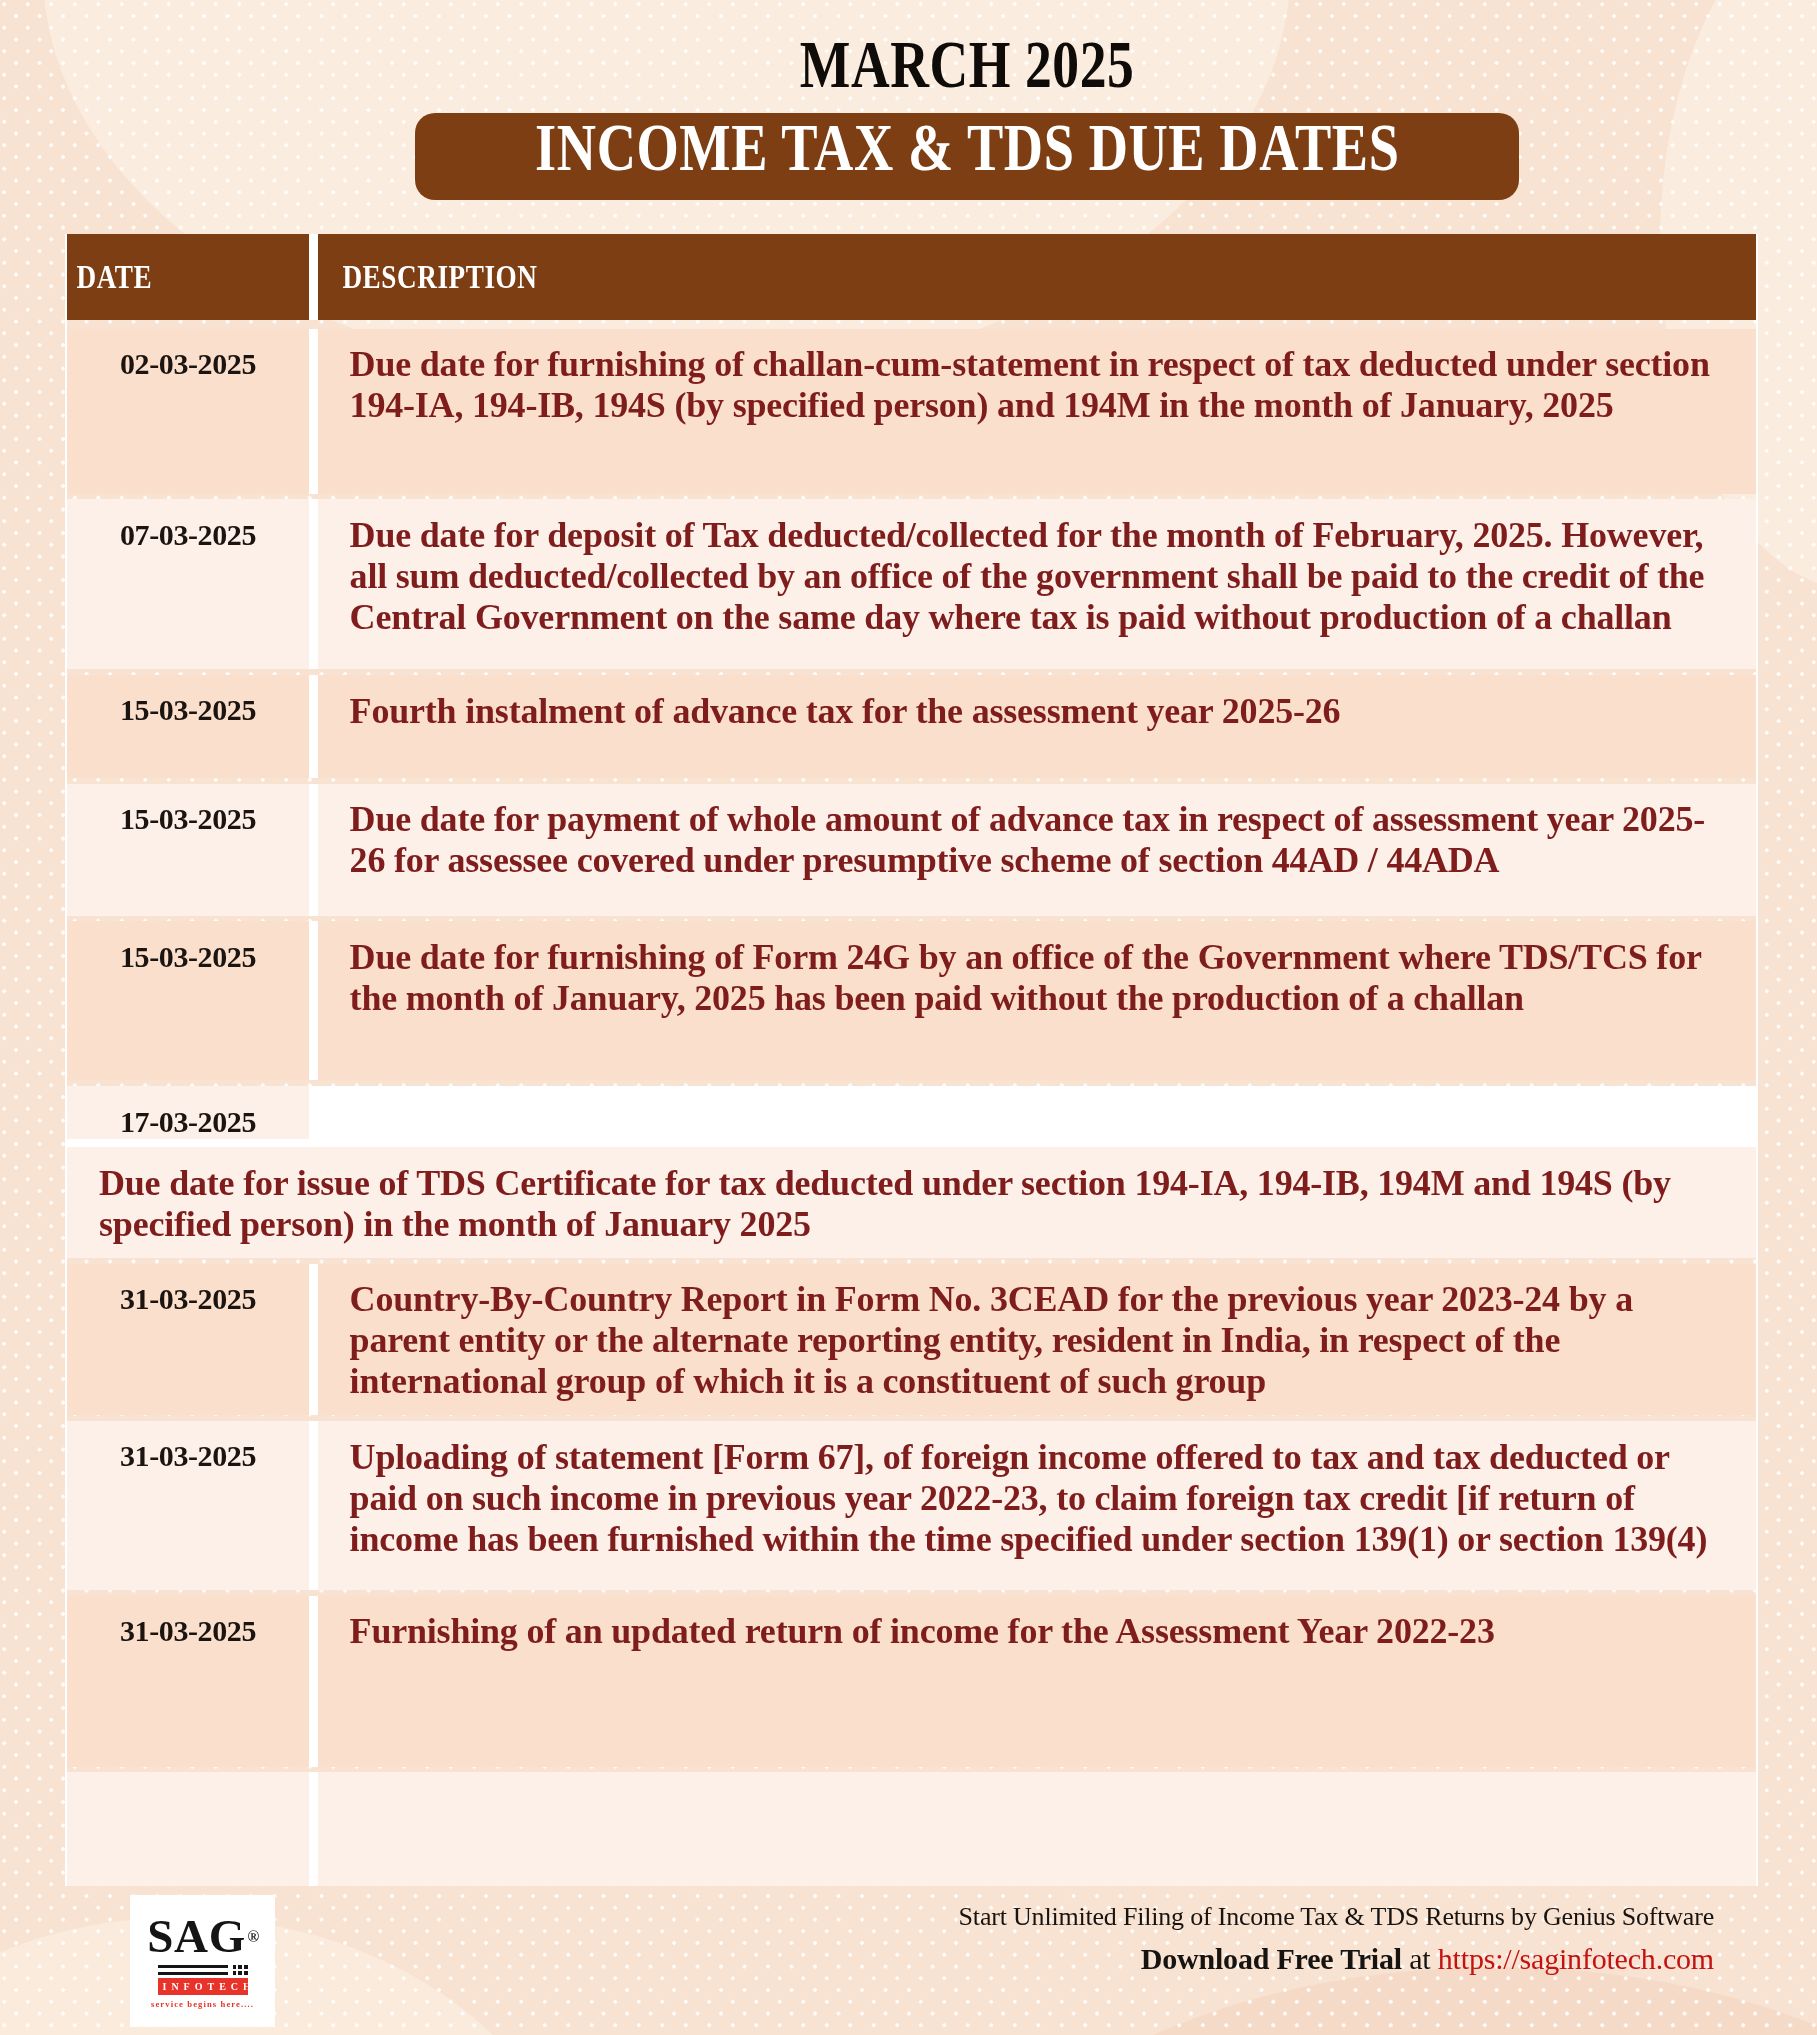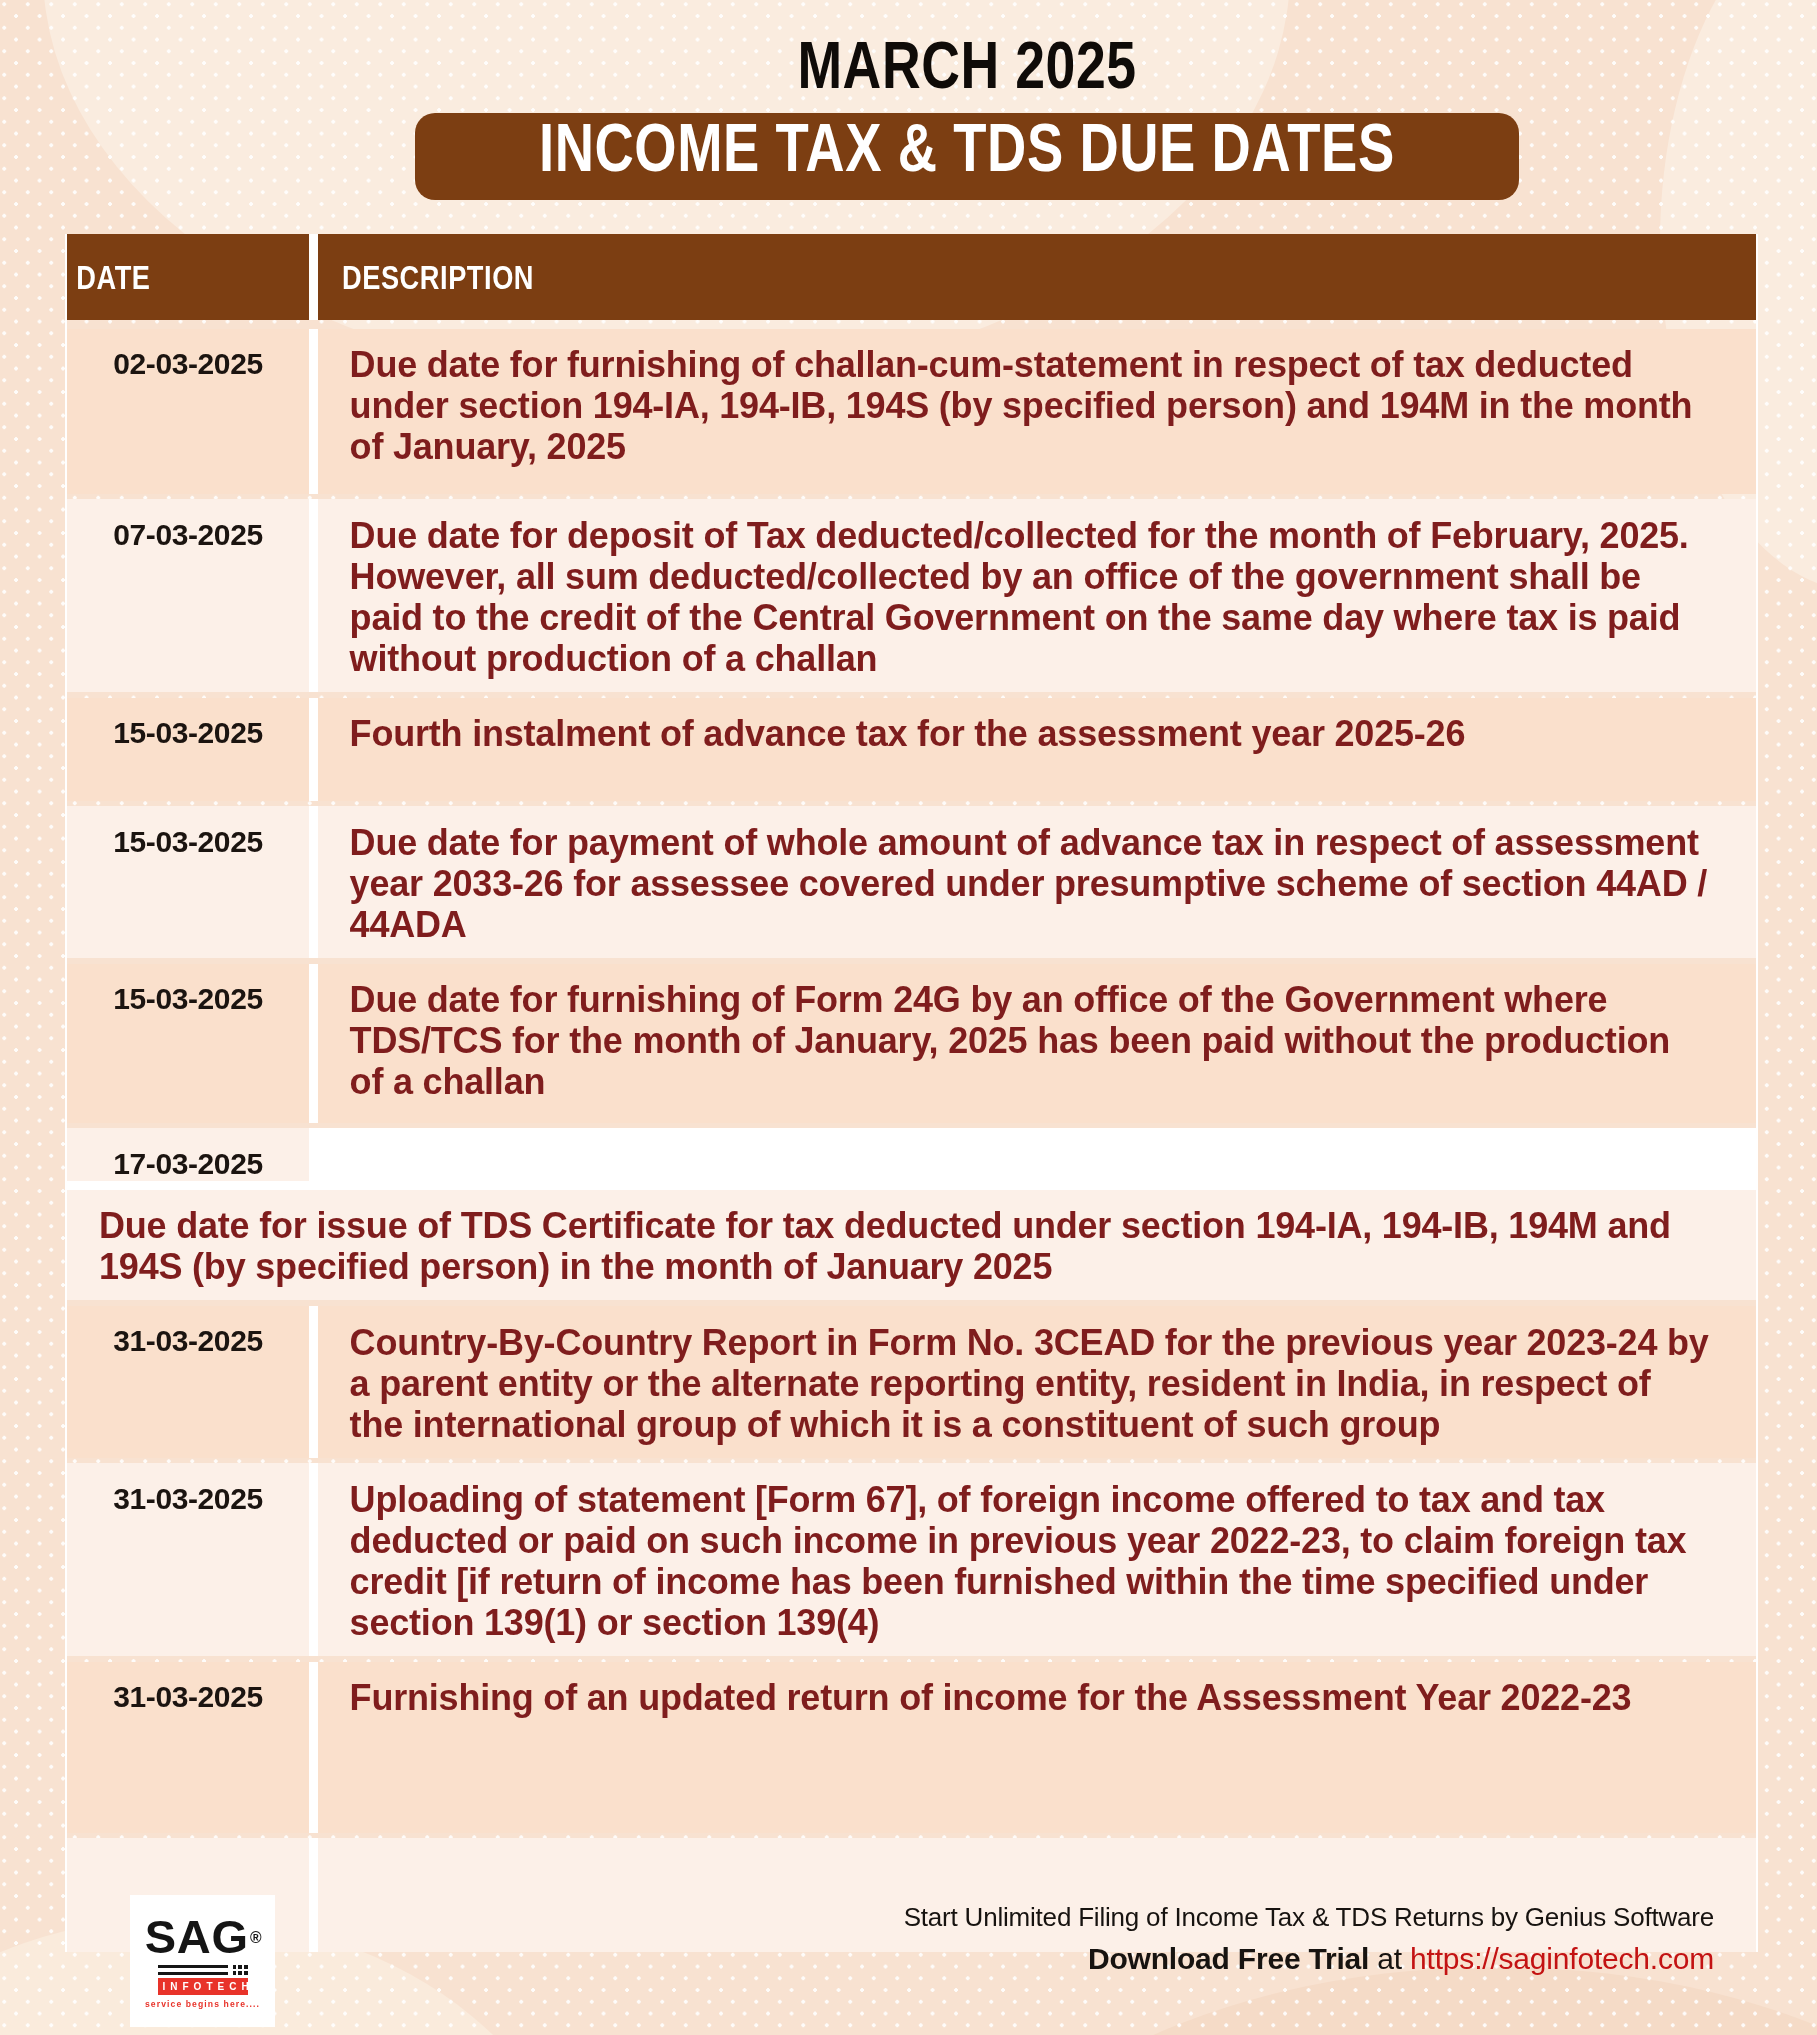--- a/index.html
+++ b/index.html
@@ -3,20 +3,21 @@
 <meta charset="utf-8">
 <style>
   html,body { margin:0; padding:0; }
   body { font-family:"Liberation Sans", sans-serif; }
 
   .page {
     position:relative;
     width:1817px; height:2035px;
     background:#F8E2D1;
     overflow:hidden;
+    font-family:Liberation Serif, serif;
   }
 
   
   .blob { position:absolute; border-radius:50%; z-index:0; }
   .blob-top        { left:43px;   top:-442px;  width:1247px; height:827px; background:#FAECDF; }
   .blob-right      { left:1660px; top:-107px;  width:399px;  height:698px;  background:#FAECDF; }
   .blob-bottom-left{ left:-228px; top:1917px;  width:820px; height:677px;  background:#FAEBDC; }
   .blob-bottom-right{ left:926px; top:1967px; width:1140px; height:677px;  background:#F5DBC7; }
 
   
@@ -151,21 +152,21 @@
         <div class="tr">
           <div class="td-date cell">07-03-2025</div>
           <div class="td-desc cell">Due date for deposit of Tax deducted/collected for the month of February, 2025. However, all sum deducted/collected by an office of the government shall be paid to the credit of the Central Government on the same day where tax is paid without production of a challan</div>
         </div>
         <div class="tr">
           <div class="td-date cell">15-03-2025</div>
           <div class="td-desc cell">Fourth instalment of advance tax for the assessment year 2025-26</div>
         </div>
         <div class="tr">
           <div class="td-date cell">15-03-2025</div>
-          <div class="td-desc cell">Due date for payment of whole amount of advance tax in respect of assessment year 2033-26 for assessee covered under presumptive scheme of section 44AD / 44ADA</div>
+          <div class="td-desc cell">Due date for payment of whole amount of advance tax in respect of assessment year 2025-26 for assessee covered under presumptive scheme of section 44AD / 44ADA</div>
         </div>
         <div class="tr">
           <div class="td-date cell">15-03-2025</div>
           <div class="td-desc cell">Due date for furnishing of Form 24G by an office of the Government where TDS/TCS for the month of January, 2025 has been paid without the production of a challan</div>
         </div>
         <div class="tr">
           <div class="td-date cell">17-03-2025</div>
           <div class="td-desc cell">Due date for issue of TDS Certificate for tax deducted under section 194-IA, 194-IB, 194M and 194S (by specified person) in the month of January 2025</div>
         </div>
         <div class="tr">

